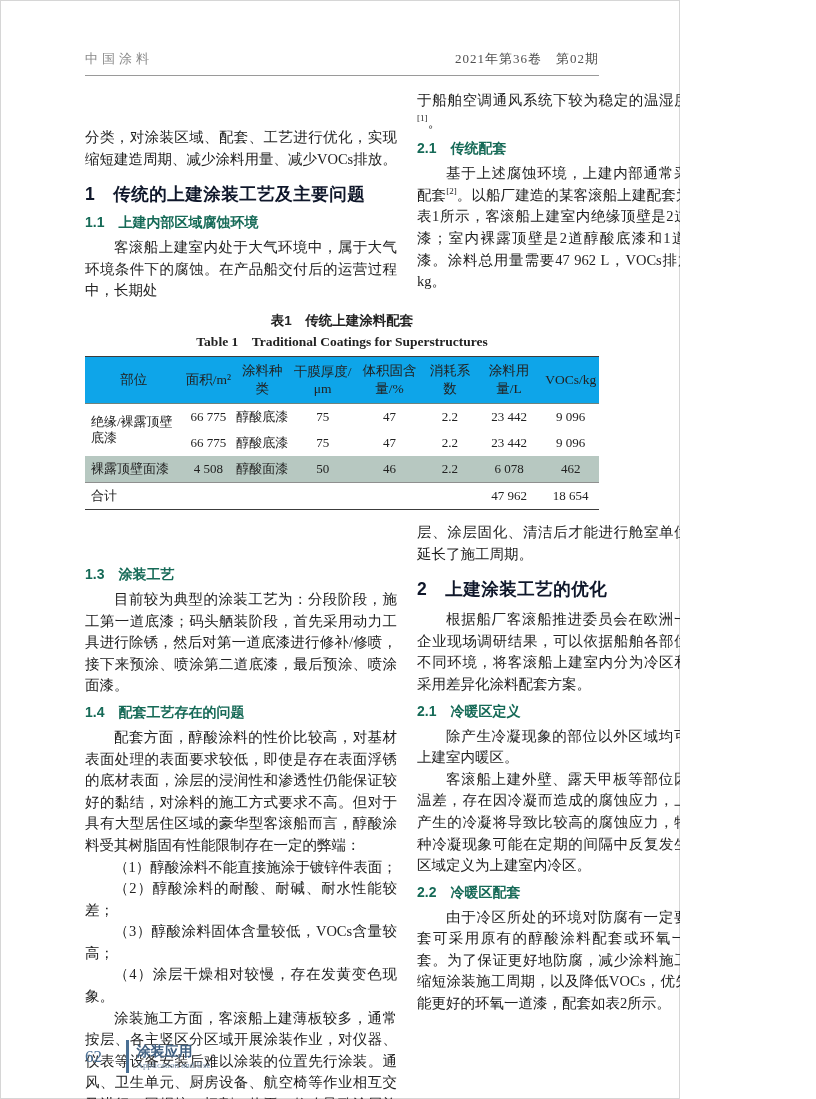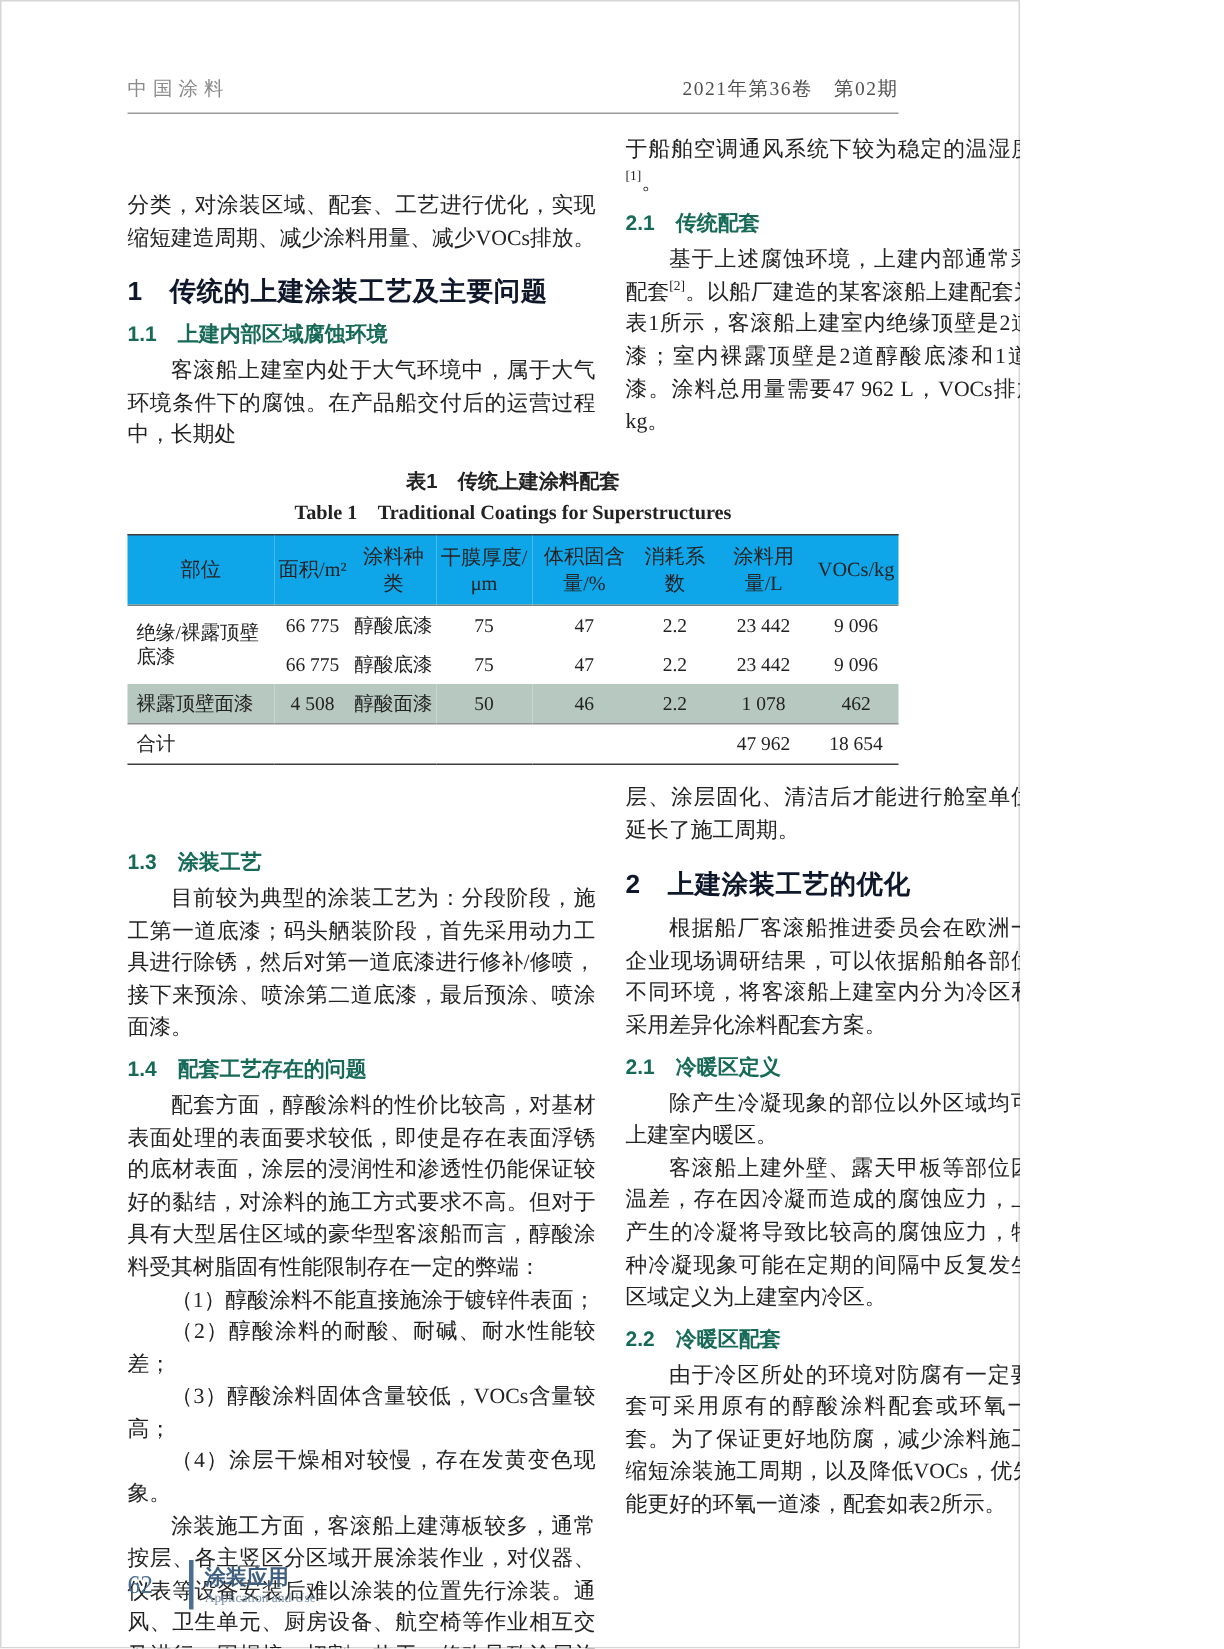--- a/index.html
+++ b/index.html
@@ -113,21 +113,21 @@
               <td>23 442</td>
               <td>9 096</td>
             </tr>
             <tr class="shaded">
               <td class="col-part">裸露顶壁面漆</td>
               <td>4 508</td>
               <td>醇酸面漆</td>
               <td>50</td>
               <td>46</td>
               <td>2.2</td>
-              <td>1 078</td>
+              <td>6 078</td>
               <td>462</td>
             </tr>
             <tr class="total-row">
               <td class="col-part">合计</td>
               <td></td>
               <td></td>
               <td></td>
               <td></td>
               <td></td>
               <td>47 962</td>

